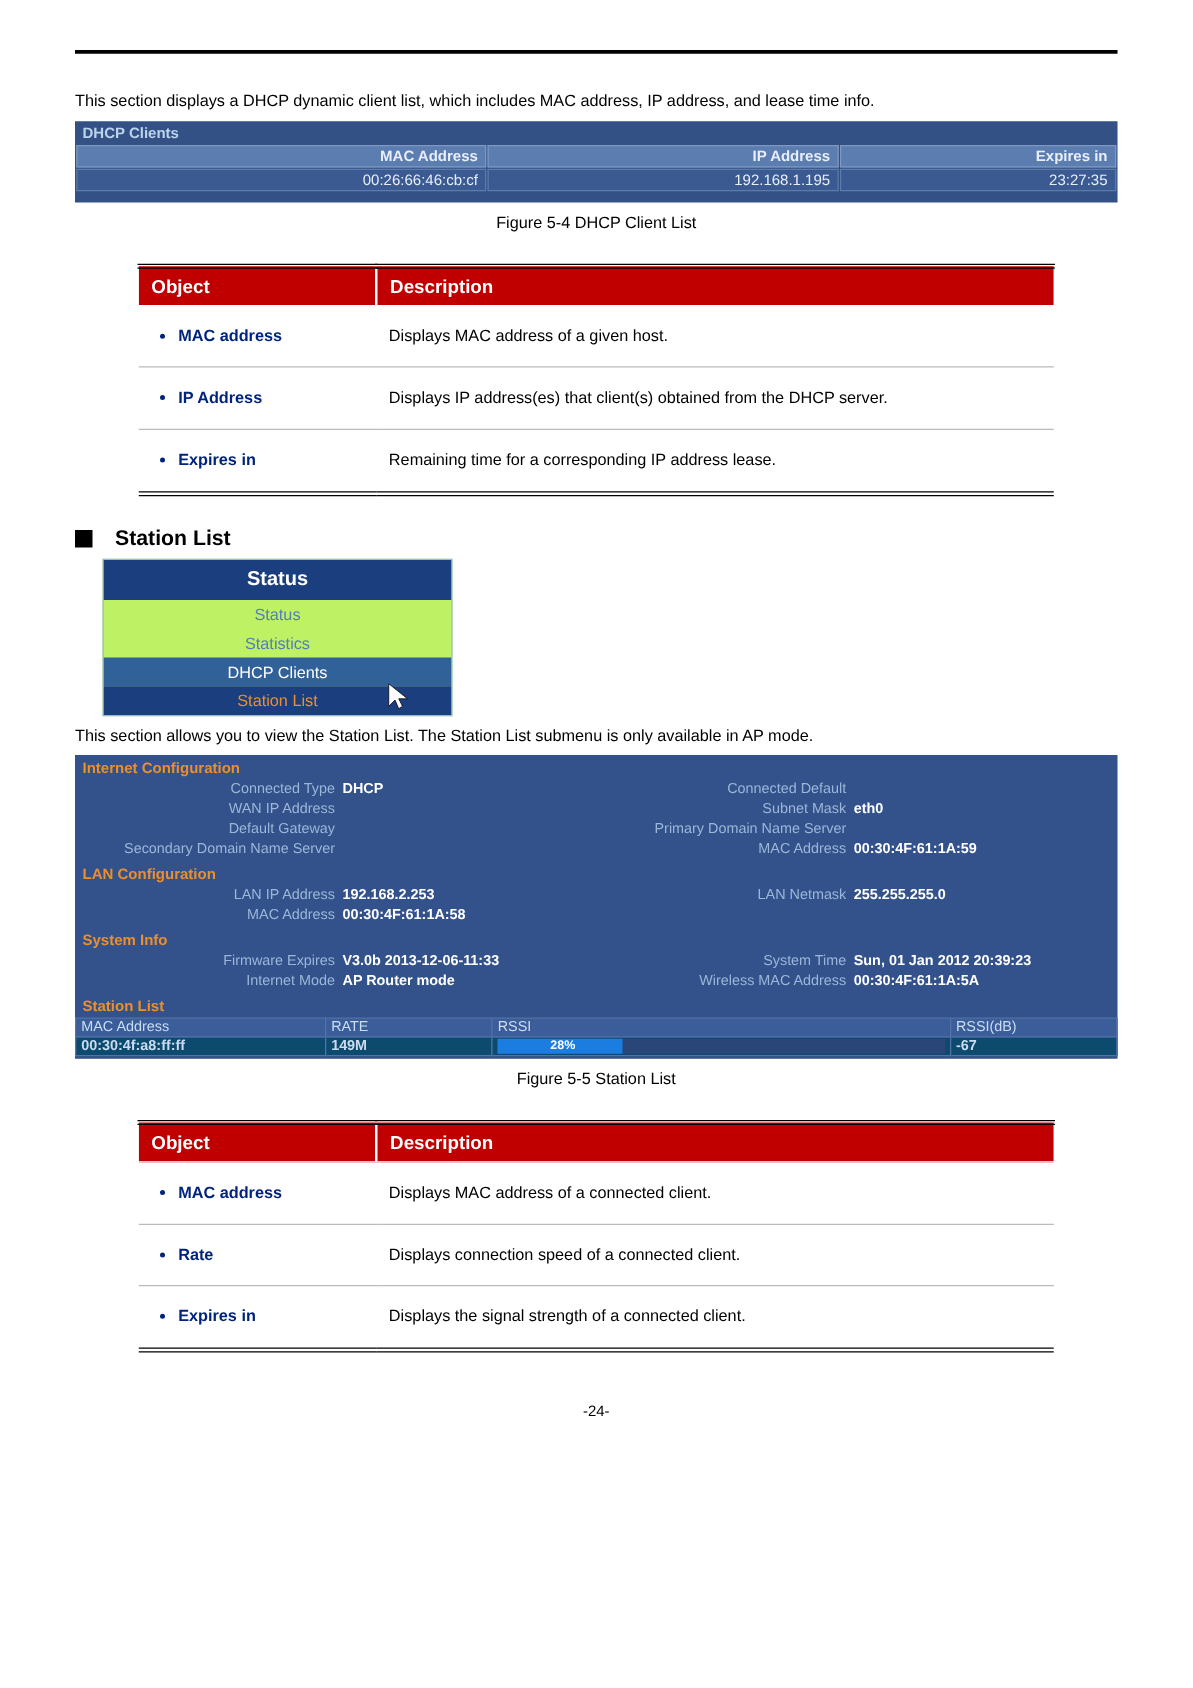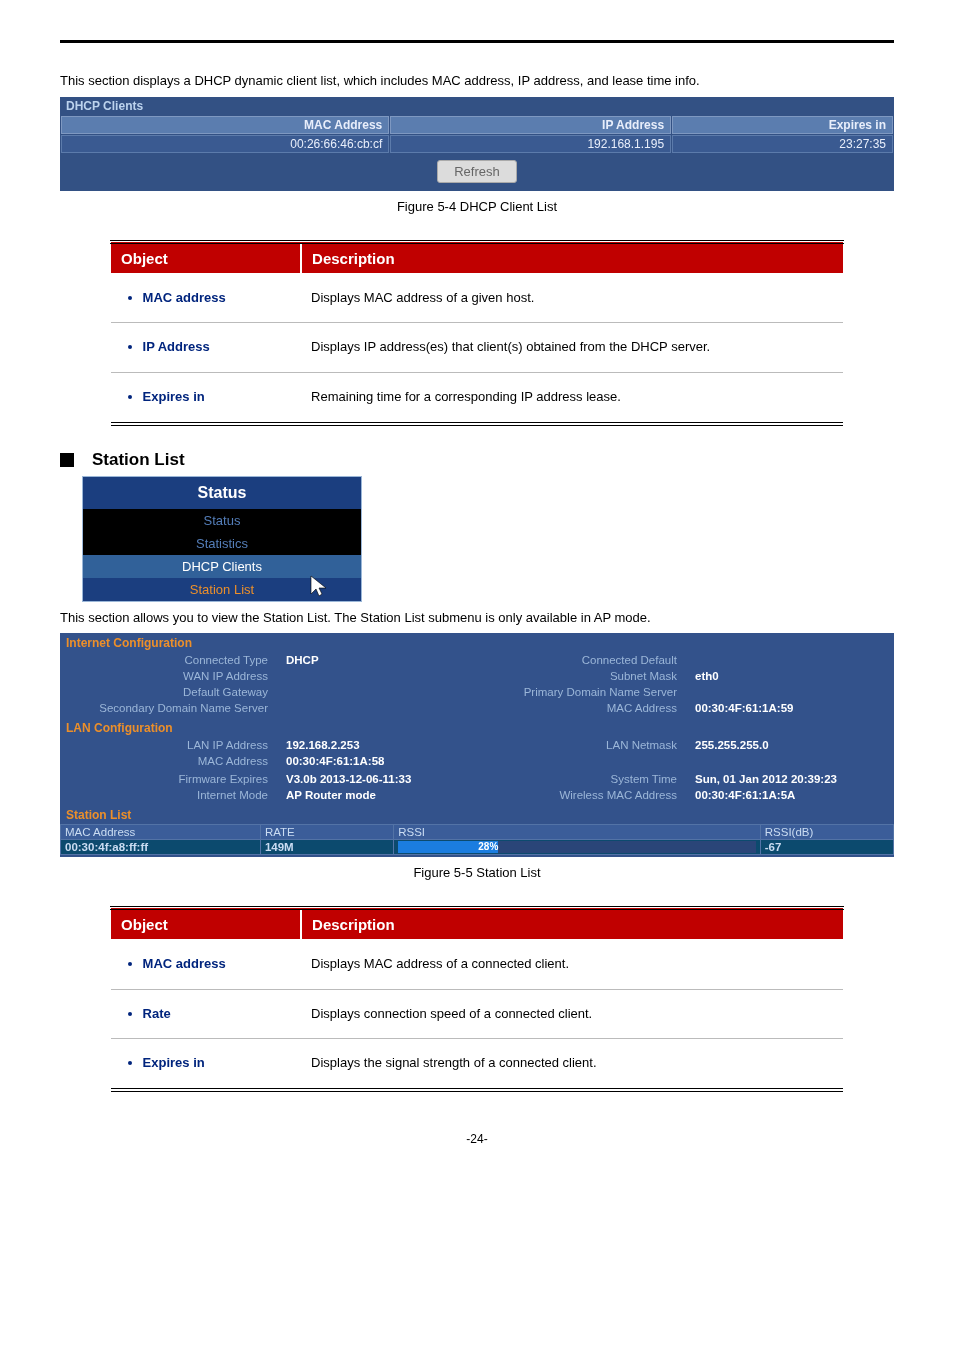--- a/index.html
+++ b/index.html
@@ -103,21 +103,21 @@
   }
   .section-head h3 {
     font-size: 17px; font-weight: bold;
   }
 
   
   .nav-box {
     width: 280px;
     margin: 2px 0 4px 22px;
     border: 1px solid #9bb7d8;
-    background: #000000;
+    background: #bef264;
   }
   .nav-title {
     background: #1b3e7f;
     color: #fff;
     font-weight: bold;
     text-align: center;
     padding: 7px 0;
     font-size: 16px;
   }
   .nav-item {
@@ -152,37 +152,37 @@
     font-size: 12px;
     font-weight: bold;
     padding: 3px 6px 2px 6px;
   }
   .sp-grid {
     display: grid;
     grid-template-columns: 1fr 1fr;
     row-gap: 4px;
     padding: 2px 8px 4px 8px;
   }
-  .sp-row { display: flex; gap: 18px; font-size: 11.5px; align-items: center; }
+  .sp-row { display: flex; gap: 6px; font-size: 11.5px; align-items: center; }
   .sp-label { color: #9bb6d8; width: 200px; text-align: right; }
   .sp-val { color: #fff; font-weight: bold; }
 
   .sl-table { width: 100%; border-collapse: collapse; }
   .sl-table th, .sl-table td {
     border: 1px solid #5373a6;
     font-size: 11.5px;
     padding: 1px 4px;
     color: #cadcf2;
     text-align: left;
   }
   .sl-table th { background: #3b5d99; font-weight: normal; }
   .sl-table td { background: #0c4a6e; font-weight: bold; }
   .rssi-cell { display: flex; align-items: center; gap: 4px; }
   .rssi-bar-outer { flex: 1; background: #2a4578; height: 12px; }
-  .rssi-bar-inner { height: 12px; background: #1b7de0; width: 28%; text-align: right; color:#fff; font-size:10px; padding-left:4px;}
+  .rssi-bar-inner { height: 12px; background: #1b7de0; width: 28%; text-align: center; color:#fff; font-size:10px; padding-left:4px;}
 
   .page-num { text-align:center; margin-top:40px; font-size:12px; }
 </style>
 </head>
 <body>
 
 <div class="top-rule"></div>
 
 <p class="intro">This section displays a DHCP dynamic client list, which includes MAC address, IP address, and lease time info.</p>
 
@@ -195,23 +195,20 @@
       <th>IP Address</th>
       <th>Expires in</th>
     </tr>
     <tr>
       <td>00:26:66:46:cb:cf</td>
       <td>192.168.1.195</td>
       <td>23:27:35</td>
     </tr>
   </tbody>
     </table>
-  <div class="refresh-row">
-    <span class="refresh-btn">Refresh</span>
-  </div>
 </div>
 
 <p class="figure-caption">
   <b>Figure 5-4</b><span> DHCP Client List</span>
 </p>
 
 <table class="od-table">
   <tbody>
       <tr>
     <th>Object</th>
@@ -313,20 +310,21 @@
         <span class="sp-label">LAN Netmask</span>
         <span class="sp-val">255.255.255.0</span>
       </div>
     <div class="sp-row">
         <span class="sp-label">MAC Address</span>
         <span class="sp-val">00:30:4F:61:1A:58</span>
       </div>
     <div></div>
   </div>
 
+  <div class="sp-section-title">System Info</div>
   <div class="sp-grid">
     <div class="sp-row">
         <span class="sp-label">Firmware Expires</span>
         <span class="sp-val">V3.0b 2013-12-06-11:33</span>
       </div>
     <div class="sp-row">
         <span class="sp-label">System Time</span>
         <span class="sp-val">Sun, 01 Jan 2012 20:39:23</span>
       </div>
     <div class="sp-row">

